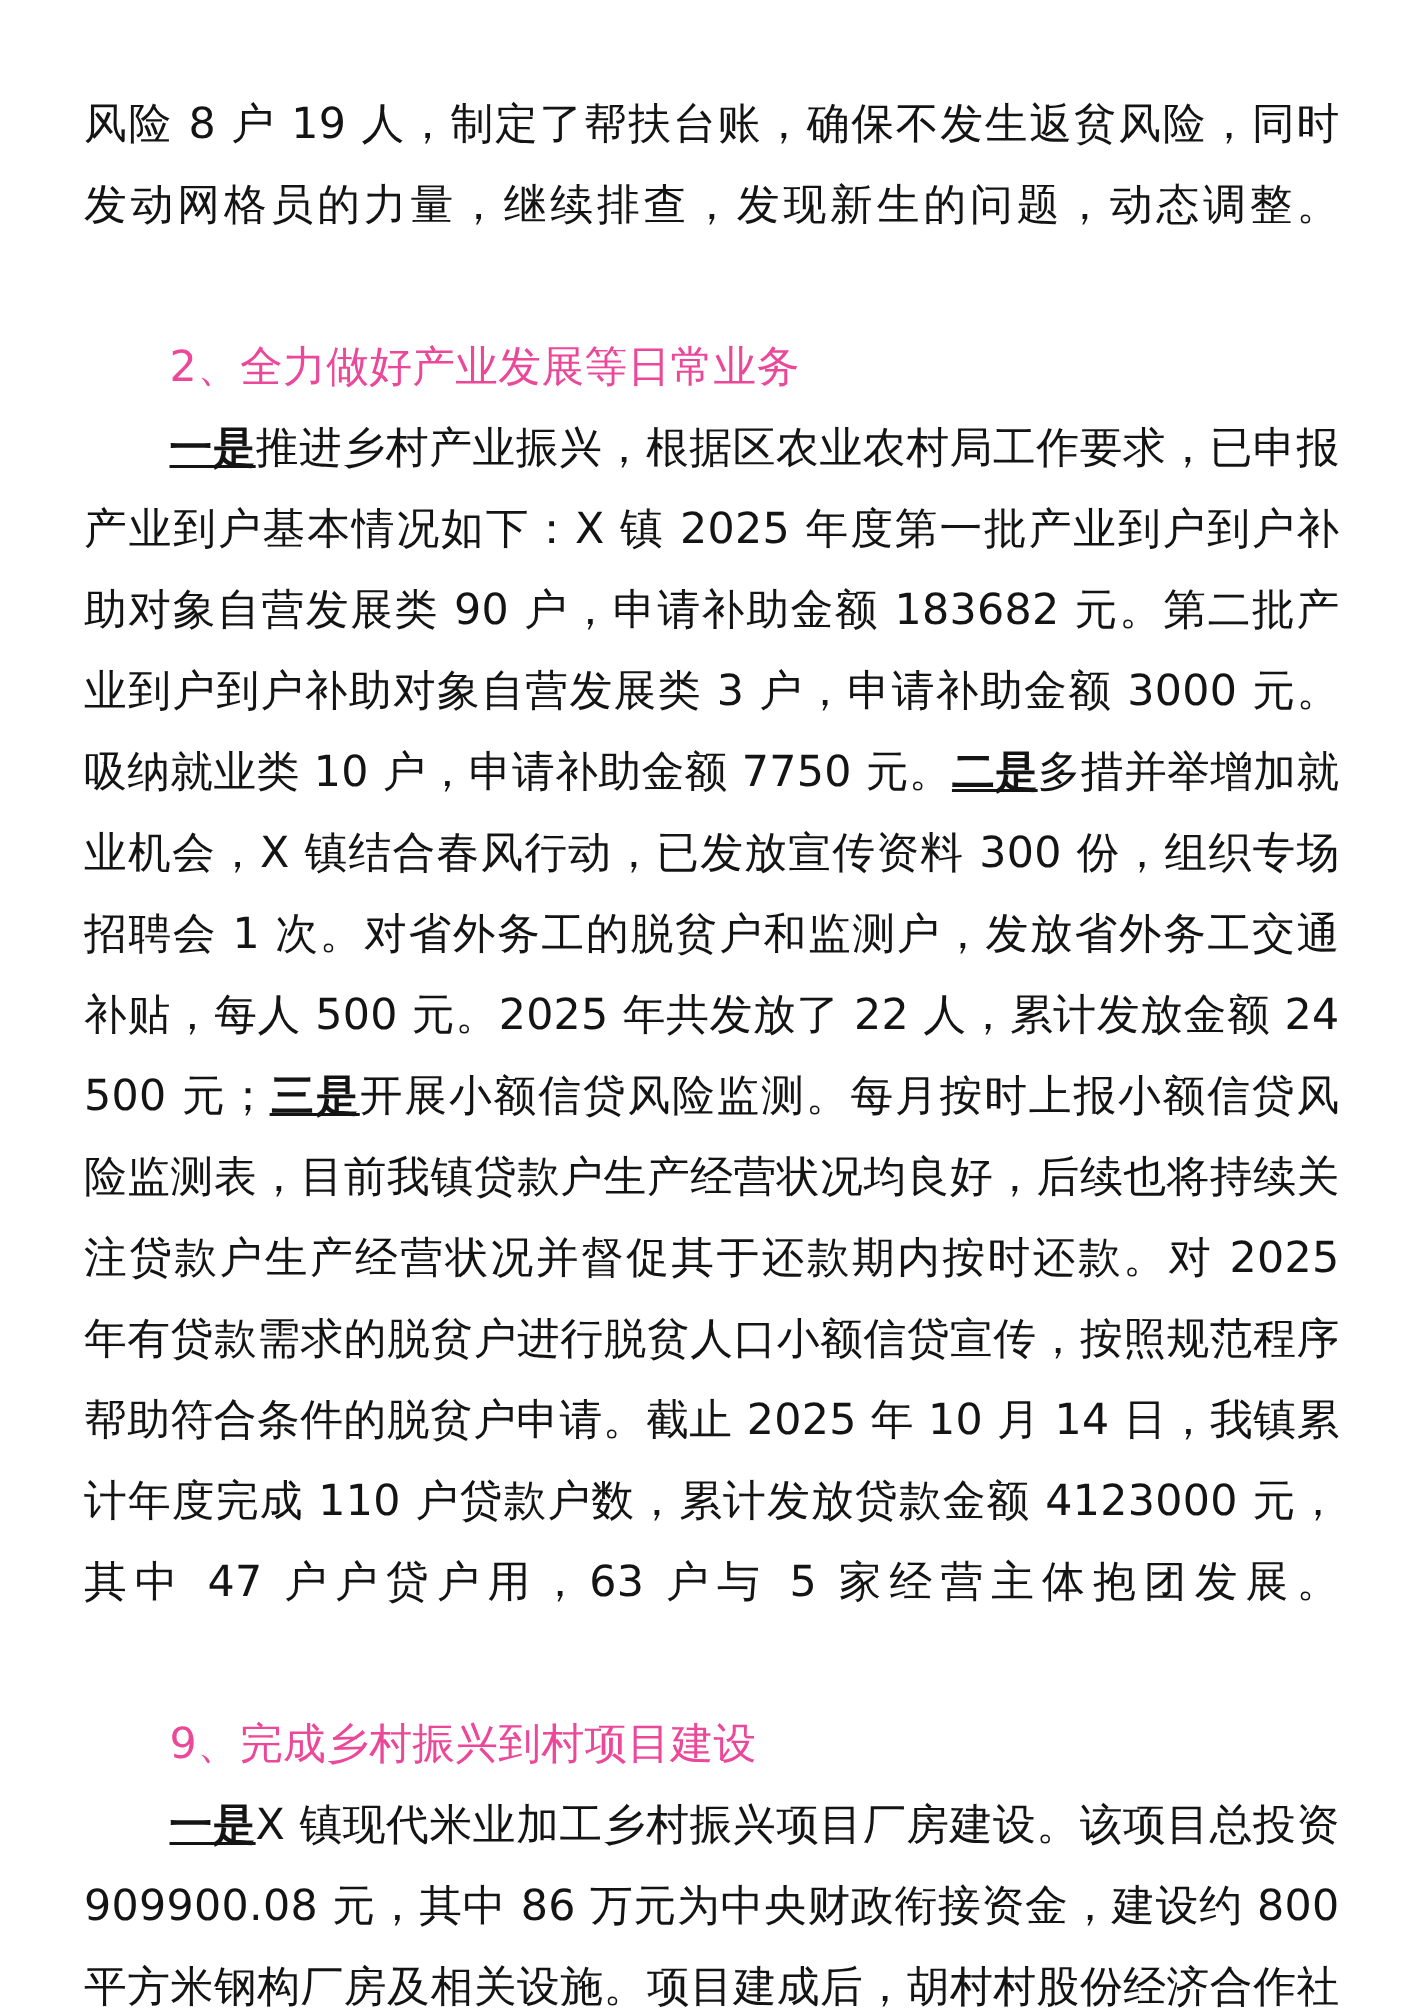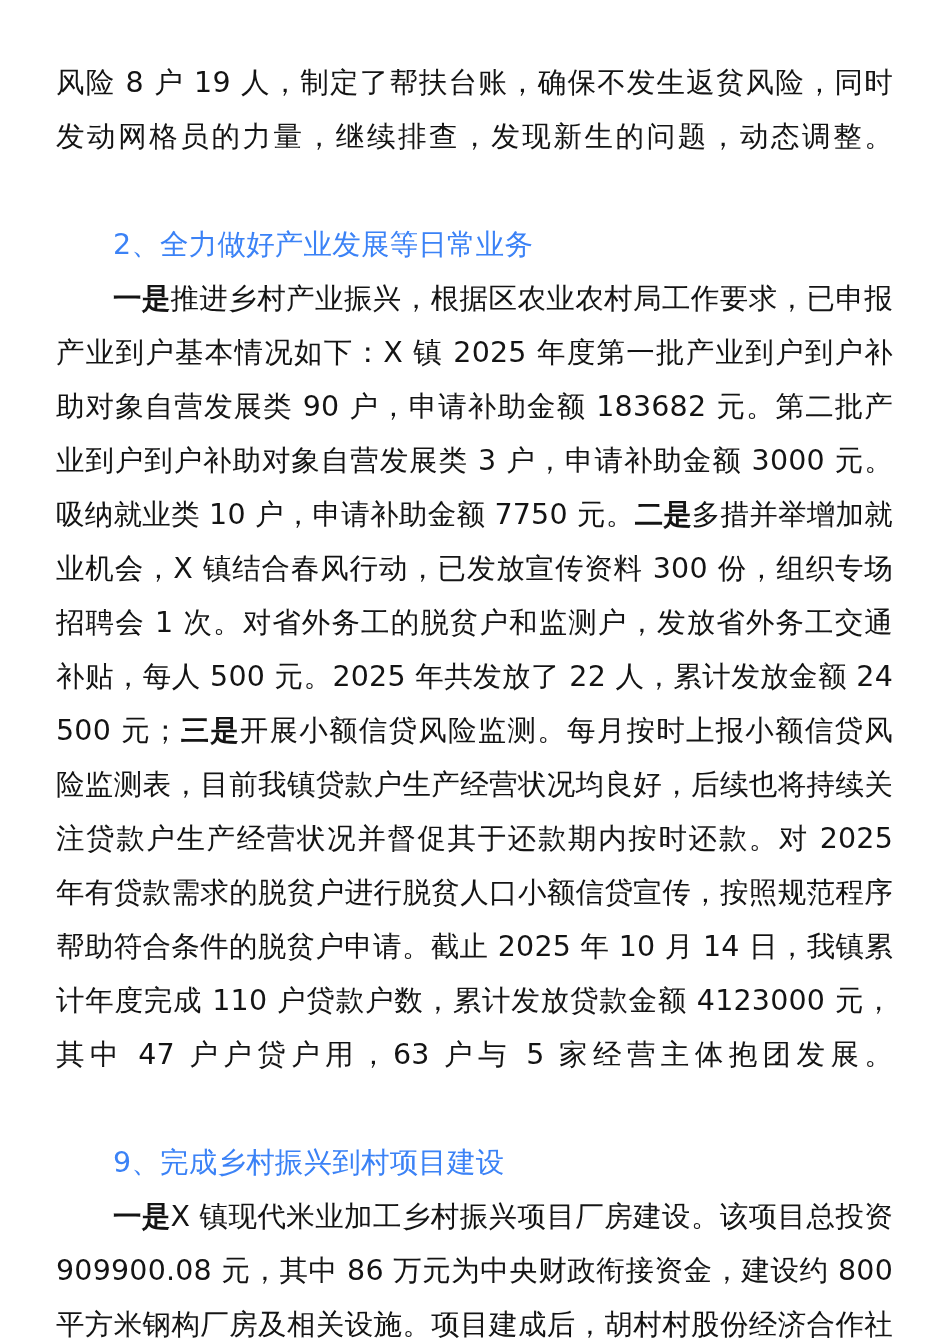--- a/index.html
+++ b/index.html
@@ -42,29 +42,30 @@
   }
   .para.noexpand::after {
     content: none;
   }
   .indent {
     text-indent: 57px;
   }
   .para b, .para strong {
     font-weight: 700;
     letter-spacing: 0;
+    text-decoration: underline;
   }
   .heading {
     margin: 0;
     font-size: 28.5px;
     line-height: 54px;
     font-weight: 400;
     text-indent: 57px;
     letter-spacing: 0.2px;
-    color: #3b82f6;
+    color: #ec4899;
   }
 </style>
 </head>
 <body>
 
 <div class="page">
   <div class="doc-body">
 
     <p class="para">风险 8 户 19 人，制定了帮扶台账，确保不发生返贫风险，同时发动网格员的力量，继续排查，发现新生的问题，动态调整。</p>
 

